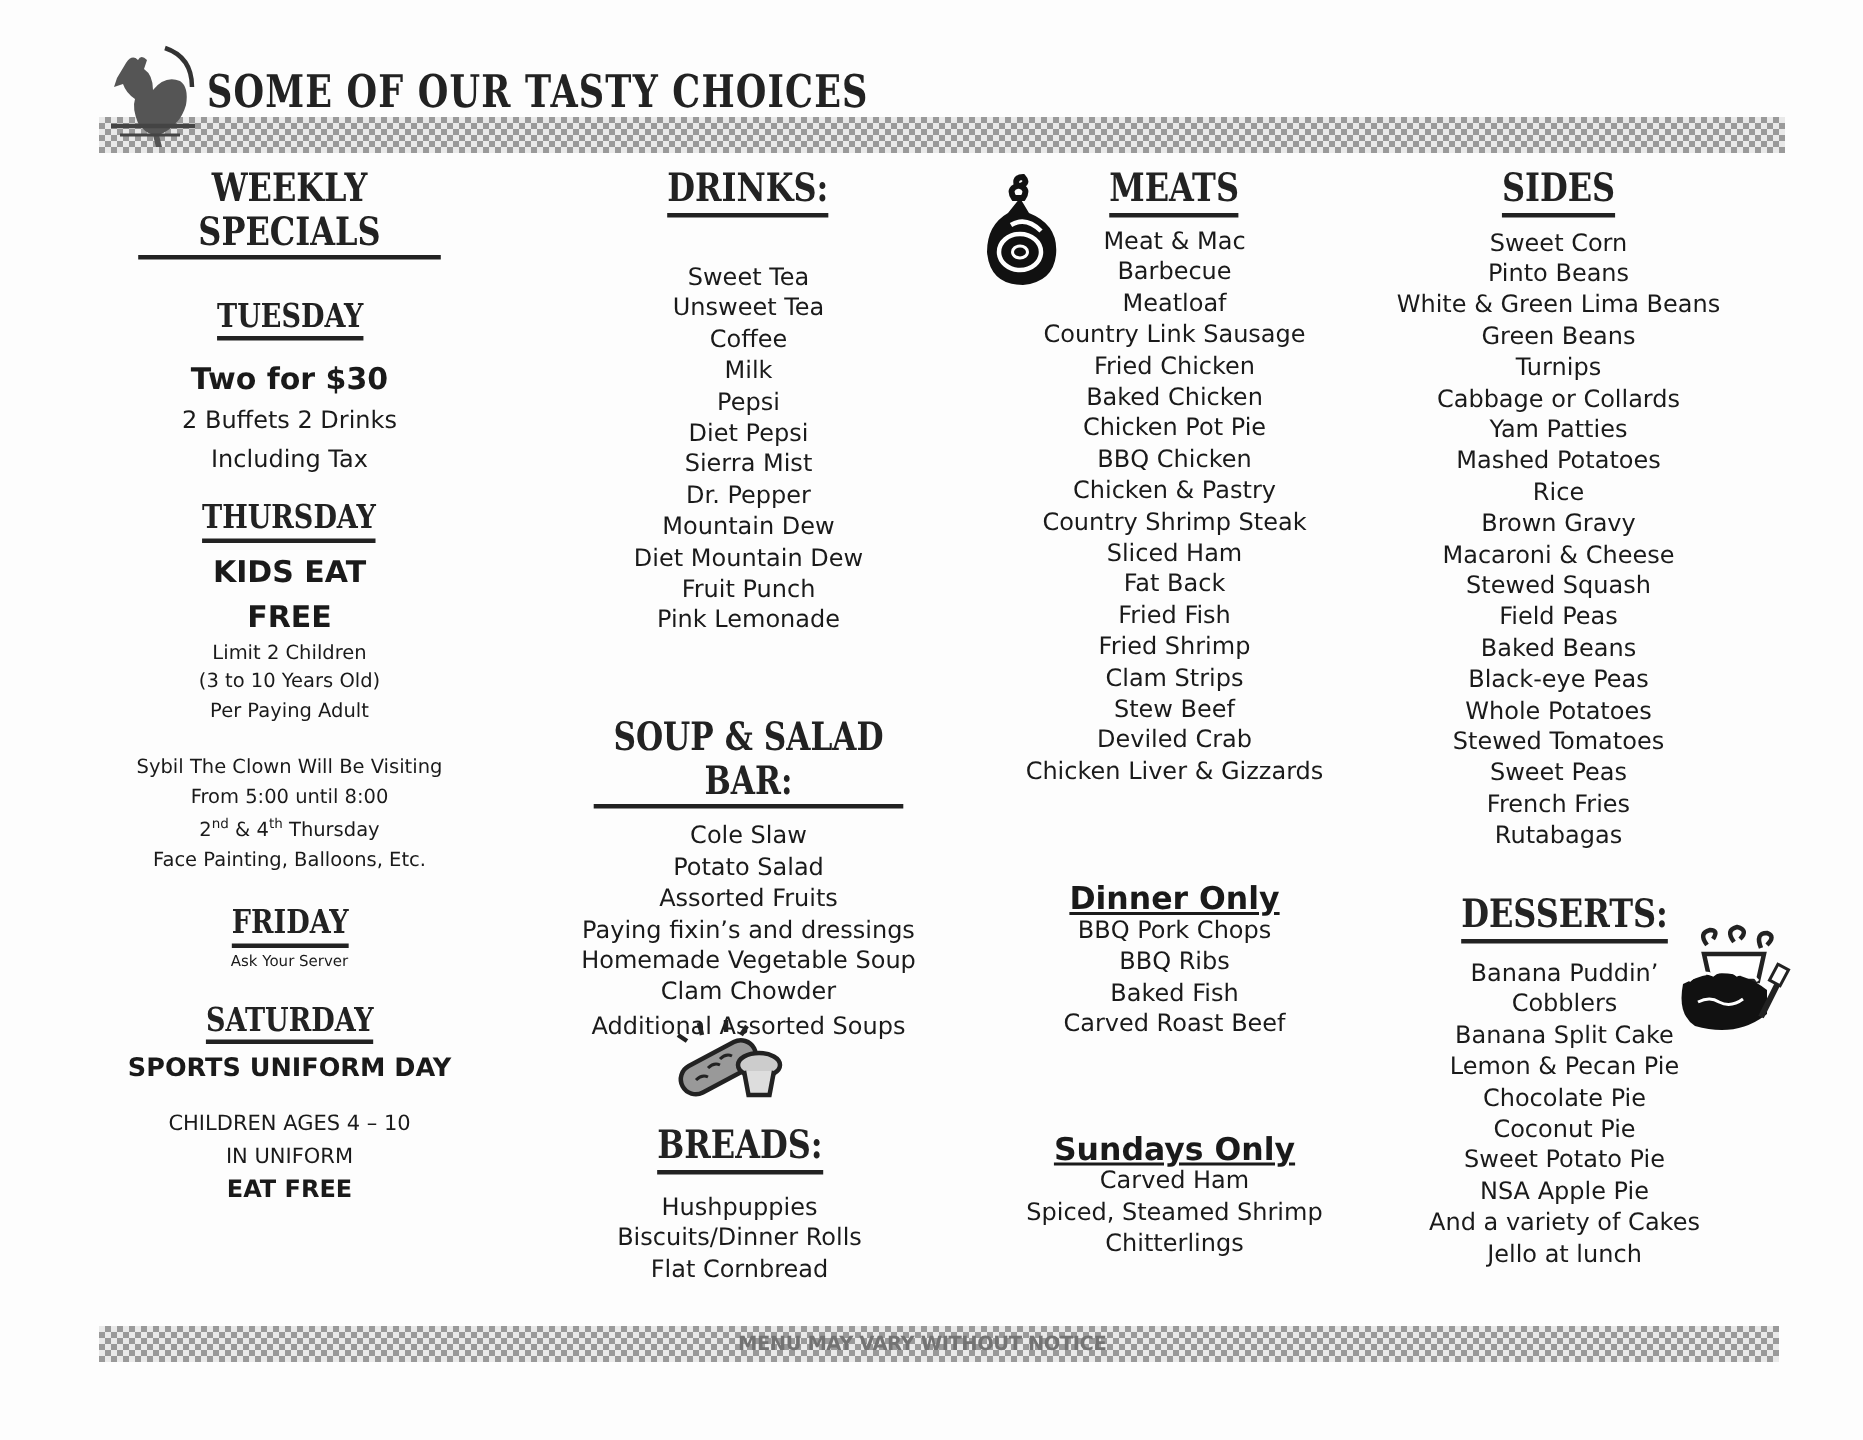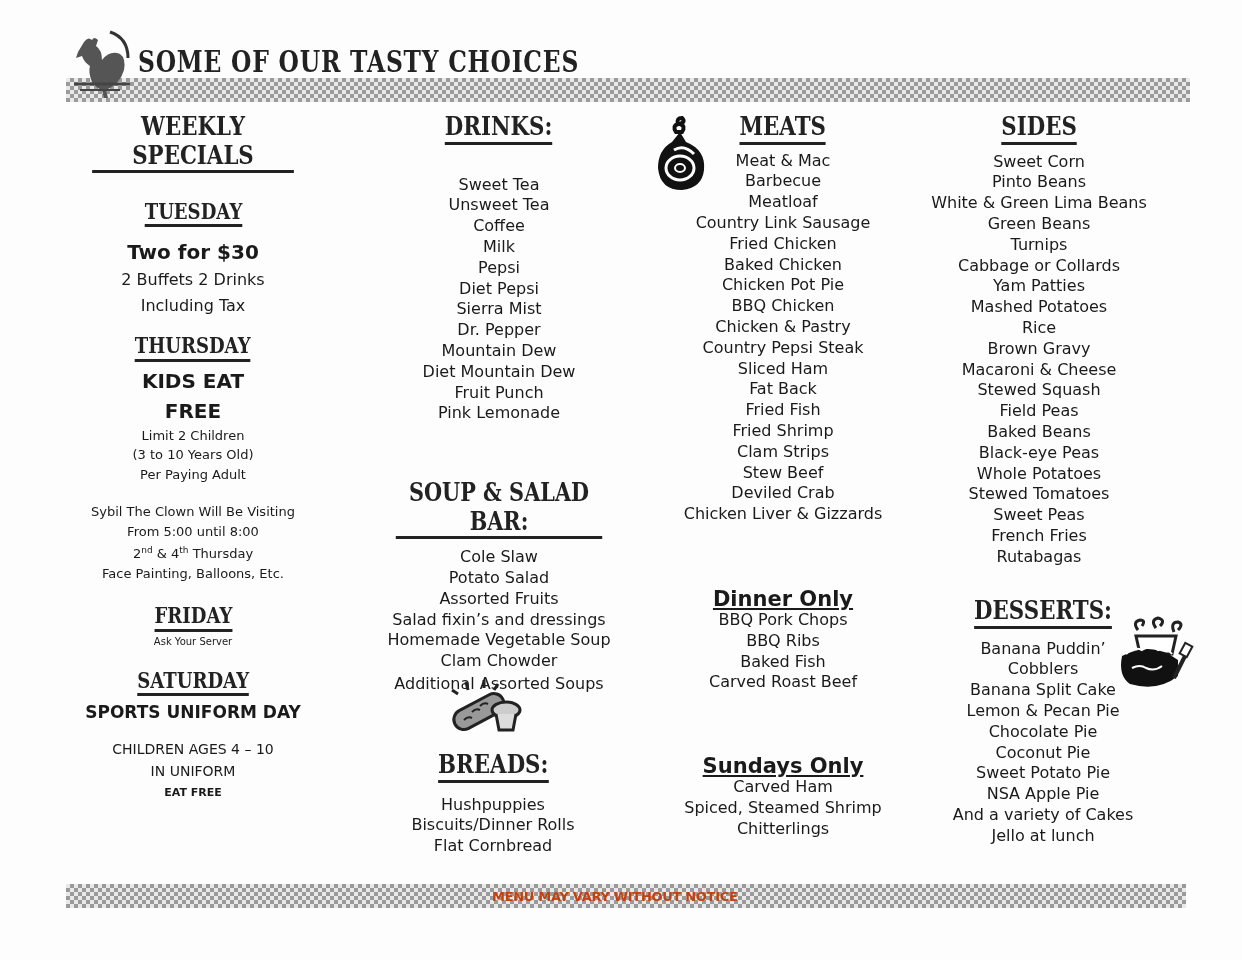--- a/index.html
+++ b/index.html
@@ -20,21 +20,21 @@
   .bottom-band { left: 66px; top: 884px; width: 1120px; height: 24px; }
   .title {
     position: absolute; left: 138px; top: 44px;
     font-family: "DejaVu Serif", serif; font-weight: bold; font-size: 30px;
     letter-spacing: 1px; color: #222; transform: scaleX(0.78); transform-origin: left center;
     white-space: nowrap; background: transparent;
   }
   .rooster { position: absolute; left: 70px; top: 28px; width: 66px; height: 72px; }
   .footer-note {
     position: absolute; left: 492px; top: 889px;
-    font-family: "DejaVu Sans", sans-serif; font-weight: bold; font-size: 13px; color: #c2410c;
+    font-family: "DejaVu Sans", sans-serif; font-weight: bold; font-size: 13px; color: #737373;
     white-space: nowrap; letter-spacing: -0.3px;
   }
   .col { position: absolute; text-align: center; }
   .western {
     font-family: "DejaVu Serif", serif; font-weight: bold; color: #222;
     display: inline-block; border-bottom: 3px solid #222; padding-bottom: 1px; line-height: 1.1;
     transform: scaleX(0.82);
   }
   .h-main { font-size: 26px; }
   .h-day { font-size: 22px; }
@@ -88,21 +88,21 @@
     <div class="western h-day">FRIDAY</div>
   </div>
   <div style="font-size:10px; line-height:20px;">Ask Your Server</div>
 
   <div style="margin-top:16px;">
     <div class="western h-day">SATURDAY</div>
   </div>
   <div style="font-weight:bold; font-size:17px; line-height:28px; margin-top:2px;">SPORTS UNIFORM DAY</div>
   <div style="font-size:14px; line-height:22px; margin-top:12px;">CHILDREN AGES 4 – 10</div>
   <div style="font-size:14px; line-height:22px;">IN UNIFORM</div>
-  <div style="font-size:11px; font-weight:bold; line-height:22px;">EAT FREE</div>
+  <div style="font-size:16px; font-weight:bold; line-height:22px;">EAT FREE</div>
 </div>
 
 <div class="col" style="left:378px; top:112px; width:242px;">
   <div class="western h-main">DRINKS:</div>
   <div class="list" style="margin-top:30px;">
     <div>Sweet Tea</div>
     <div>Unsweet Tea</div>
     <div>Coffee</div>
     <div>Milk</div>
     <div>Pepsi</div>
@@ -115,21 +115,21 @@
     <div>Pink Lemonade</div>
   </div>
 </div>
 
 <div class="col" style="left:370px; top:478px; width:258px;">
   <div class="western h-main" style="transform:scaleX(0.8);">SOUP &amp; SALAD BAR:</div>
   <div class="list" style="margin-top:8px;">
     <div>Cole Slaw</div>
     <div>Potato Salad</div>
     <div>Assorted Fruits</div>
-    <div>Salad fixin’s and dressings</div>
+    <div>Paying fixin’s and dressings</div>
     <div>Homemade Vegetable Soup</div>
     <div>Clam Chowder</div>
     <div style="margin-top:2px;">Additional Assorted Soups</div>
   </div>
 </div>
 
 <div style="position:absolute; left:448px; top:680px;">
   <svg width="84" height="62" viewBox="0 0 84 62">
     <path d="M18 2 l2 8 M36 0 v8 M50 4 l-4 6 M4 10 l6 4" stroke="#222" stroke-width="3"></path>
     <rect x="4" y="22" width="54" height="20" rx="10" transform="rotate(-28 30 32)" fill="#999" stroke="#222" stroke-width="3"></rect>
@@ -163,21 +163,21 @@
   <div class="list" style="margin-top:6px;">
     <div>Meat &amp; Mac</div>
     <div>Barbecue</div>
     <div>Meatloaf</div>
     <div>Country Link Sausage</div>
     <div>Fried Chicken</div>
     <div>Baked Chicken</div>
     <div>Chicken Pot Pie</div>
     <div>BBQ Chicken</div>
     <div>Chicken &amp; Pastry</div>
-    <div>Country Pepsi Steak</div>
+    <div>Country Shrimp Steak</div>
     <div>Sliced Ham</div>
     <div>Fat Back</div>
     <div>Fried Fish</div>
     <div>Fried Shrimp</div>
     <div>Clam Strips</div>
     <div>Stew Beef</div>
     <div>Deviled Crab</div>
     <div>Chicken Liver &amp; Gizzards</div>
   </div>
 </div>

